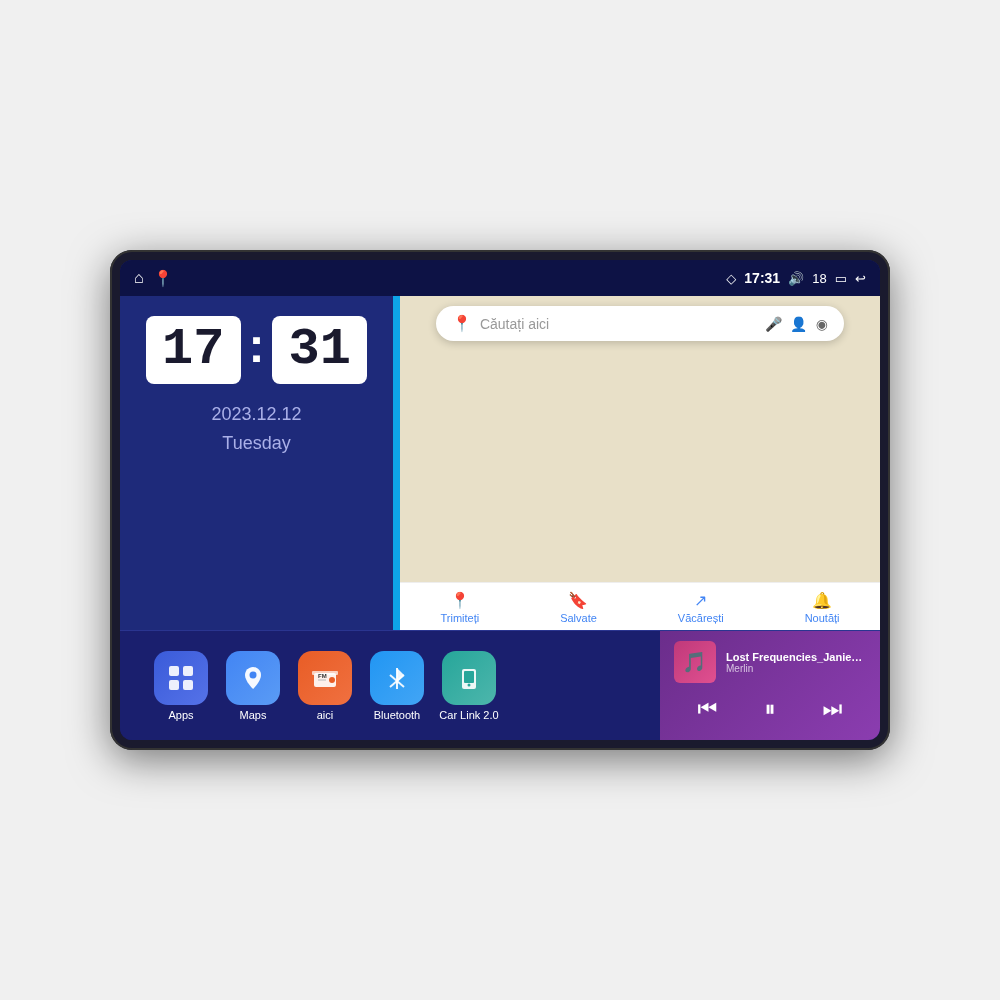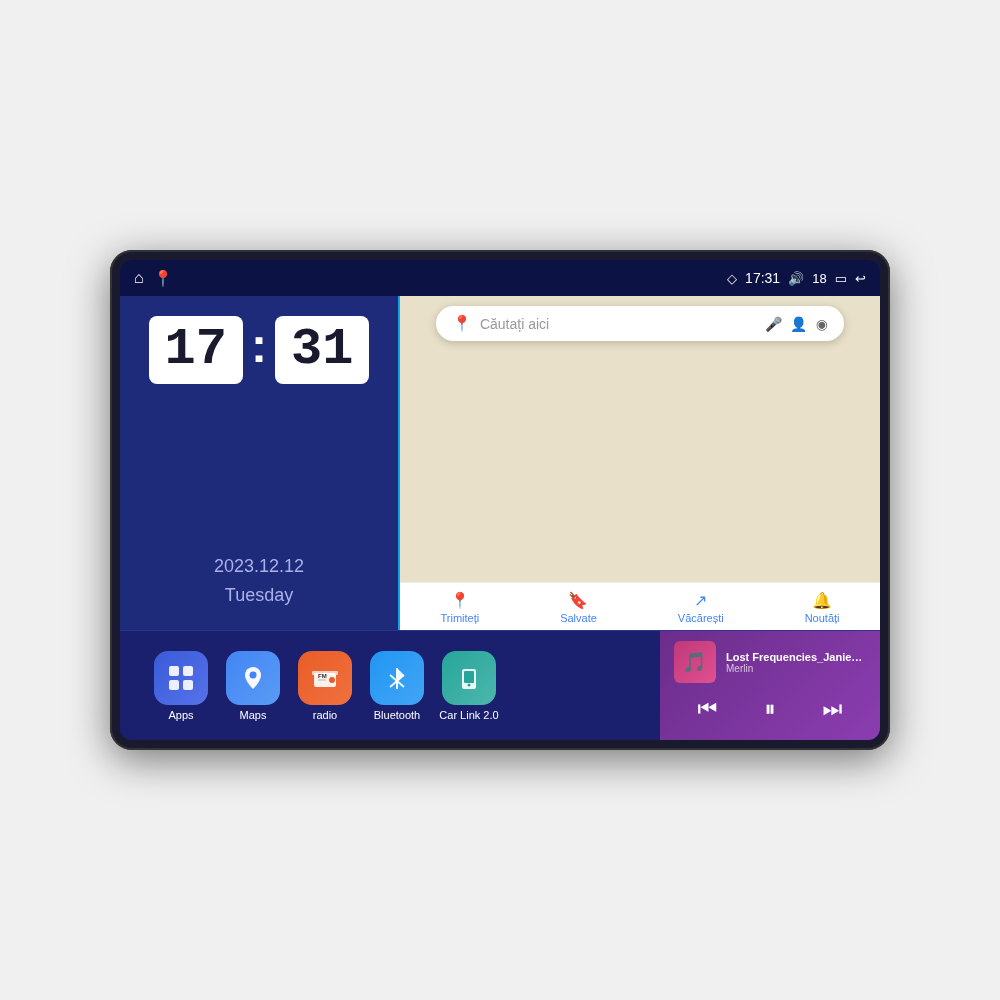--- a/index.html
+++ b/index.html
@@ -56,21 +56,21 @@
 
     .status-right {
       display: flex;
       align-items: center;
       gap: 8px;
       color: #ffffff;
       font-size: 13px;
     }
 
     .status-time {
-      font-weight: normal;
+      font-weight: bold;
       font-size: 14px;
     }
 
     
     .main-content {
       flex: 1;
       display: flex;
       flex-direction: column;
       overflow: hidden;
     }
@@ -83,23 +83,23 @@
     }
 
     
     .clock-widget {
       width: 280px;
       flex-shrink: 0;
       background: #1e2a7a;
       display: flex;
       flex-direction: column;
       align-items: center;
-      justify-content: space-between;
+      justify-content: flex-start;
       padding: 20px;
-      border-right: 2px solid #0ea5e9;
+      border-right: 7px solid #0ea5e9;
     }
 
     .clock-display {
       display: flex;
       align-items: center;
       gap: 8px;
       margin-bottom: 16px;
     }
 
     .clock-digit-block {
@@ -477,21 +477,21 @@
           <div class="app-icon-item">
             <div class="app-icon-circle icon-radio">
               <svg width="30" height="30" viewBox="0 0 30 30" fill="none">
                 <rect x="4" y="10" width="22" height="14" rx="2" fill="white" opacity="0.9"></rect>
                 <rect x="2" y="8" width="26" height="4" rx="1" fill="white" opacity="0.7"></rect>
                 <circle cx="22" cy="17" r="3" fill="#e85d26"></circle>
                 <line x1="8" y1="17" x2="16" y2="17" stroke="#ccc" stroke-width="1.5"></line>
                 <text x="8" y="15" font-size="6" fill="#333" font-weight="bold">FM</text>
               </svg>
             </div>
-            <span class="app-label">radio</span>
+            <span class="app-label">aici</span>
           </div>
 
           <div class="app-icon-item">
             <div class="app-icon-circle icon-bluetooth">
               <svg width="30" height="30" viewBox="0 0 30 30" fill="none">
                 <path d="M15 5 L22 12 L15 19 L15 5Z" fill="white" opacity="0.9"></path>
                 <path d="M15 19 L22 26 L15 19Z" fill="white" opacity="0.9"></path>
                 <line x1="15" y1="5" x2="15" y2="26" stroke="white" stroke-width="2" opacity="0.9"></line>
                 <line x1="8" y1="12" x2="22" y2="24" stroke="white" stroke-width="2" opacity="0.9"></line>
                 <line x1="8" y1="24" x2="22" y2="12" stroke="white" stroke-width="2" opacity="0.9"></line>

